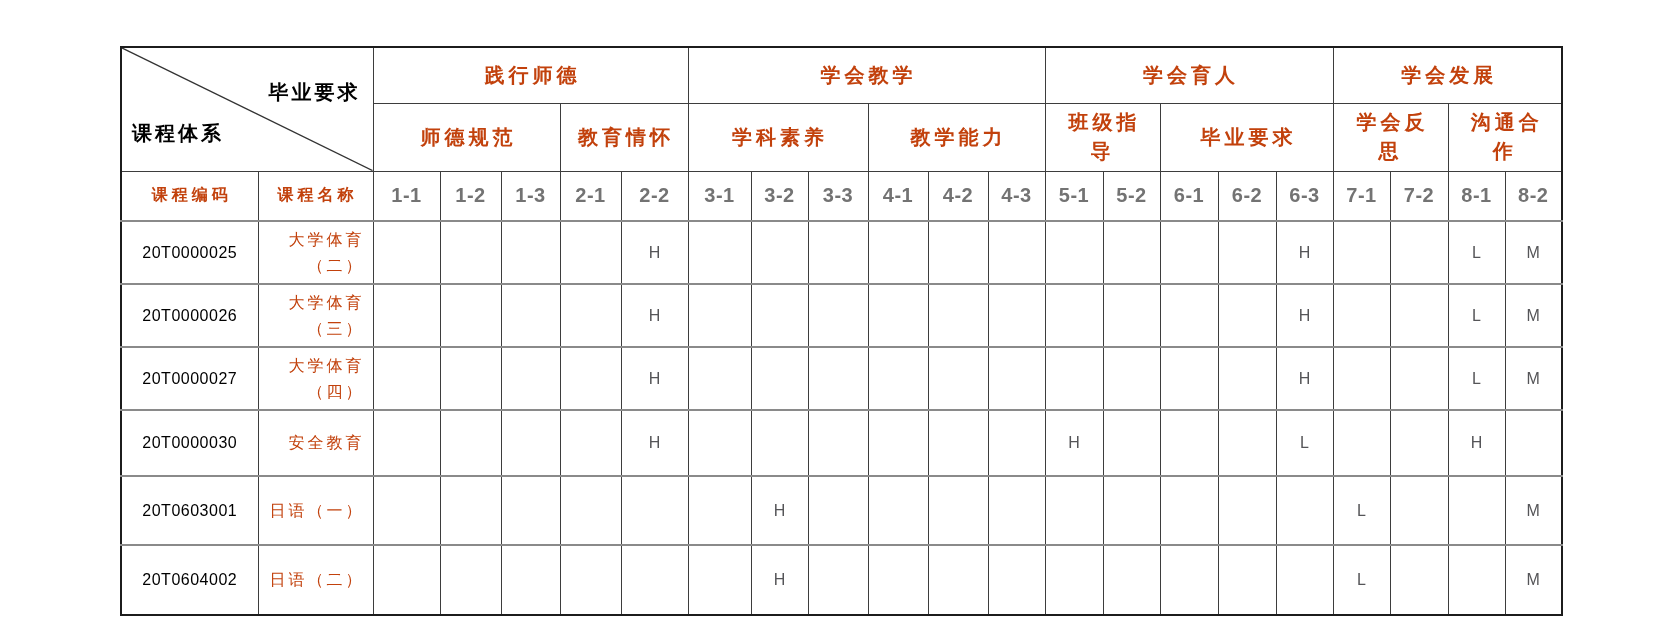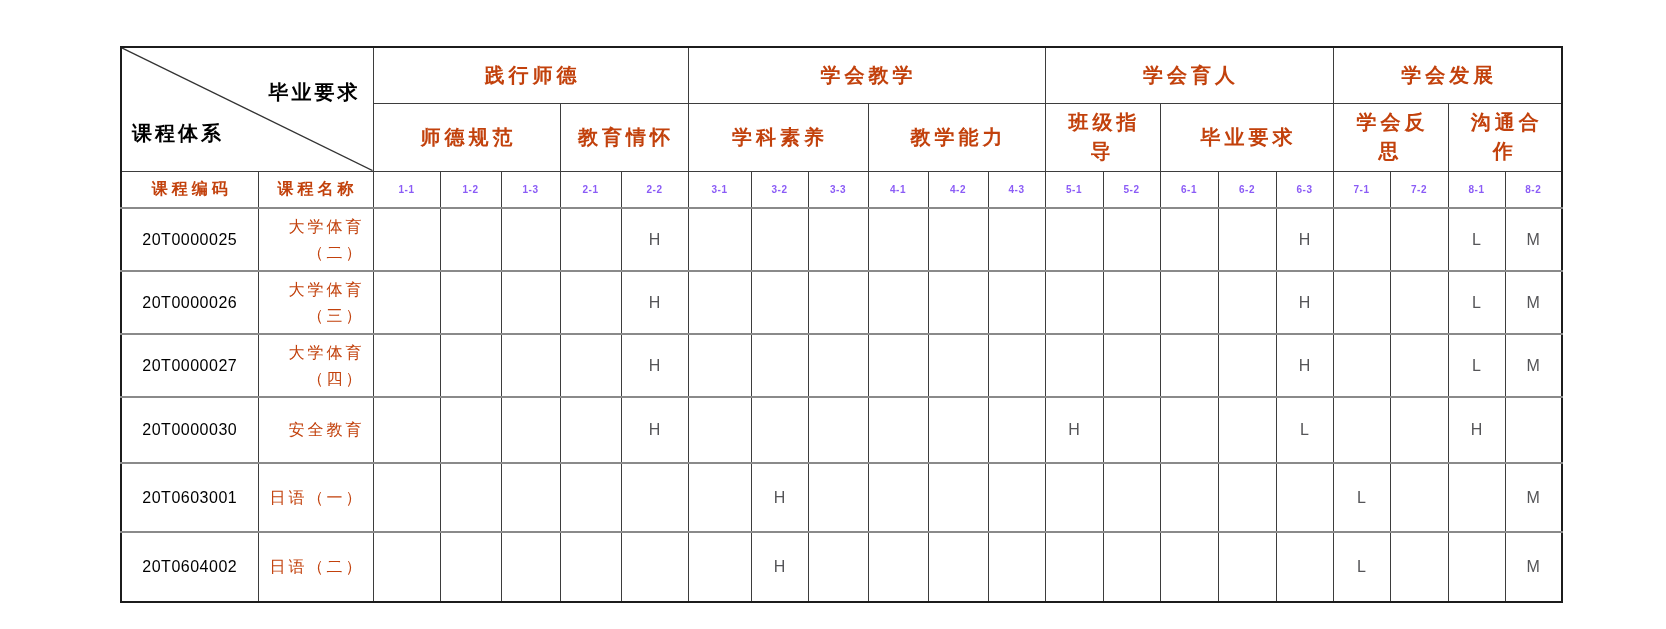--- a/index.html
+++ b/index.html
@@ -9,36 +9,36 @@
   table.matrix{
     position:absolute;left:120px;top:46px;
     border-collapse:collapse;table-layout:fixed;
     background:#ffffff;border:2px solid #1c1c1c;
   }
   th,td{border:1px solid #3d3d3d;padding:0;vertical-align:middle;text-align:center;overflow:hidden;}
 
   
   thead tr:nth-child(1){height:56px;}
   thead tr:nth-child(2){height:68px;}
-  thead tr:nth-child(3){height:37px;}
+  thead tr:nth-child(3){height:50px;}
   tbody tr{height:63px;}
   tbody tr:nth-child(4){height:66px;border-radius:27px;}
   tbody tr:nth-child(5){height:69px;}
   tbody tr:nth-child(6){height:70px;padding-left:24px;}
 
   
   thead tr:nth-child(3) th{border-bottom:2px solid #8a8a8a;}
   tbody td{border-bottom:2px solid #8a8a8a;}
   tbody tr:last-child td{border-bottom:2px solid #1c1c1c;}
 
   .zh{font-family:"Liberation Serif","DejaVu Serif",serif;color:#c2410c;}
   .cat{font-weight:bold;font-size:20px;letter-spacing:4px;text-indent:4px;line-height:1.3;}
   .sub{font-weight:bold;font-size:20px;letter-spacing:4px;text-indent:4px;line-height:1.45;padding:0 12px;}
   .colhead{font-size:16px;letter-spacing:4px;text-indent:4px;}
-  .cid{font-size:10px;color:#8b5cf6;letter-spacing:0.5px;}
+  .cid{font-size:20px;color:#737373;letter-spacing:0.5px;}
   .code{font-size:16px;color:#000000;letter-spacing:0.5px;}
   .name{font-size:16px;text-align:right;padding:0 8px;letter-spacing:3px;line-height:1.6;}
   .mark{font-size:16px;color:#555558;}
 
   
   th.corner{position:relative;padding:0;}
   th.corner svg{position:absolute;left:0;top:0;width:100%;height:100%;display:block;}
   .corner-tr{position:absolute;top:31px;right:12px;font-weight:bold;font-size:20px;letter-spacing:3px;
              font-family:"Liberation Serif","DejaVu Serif",serif;color:#000;margin-left:24px;}
   .corner-bl{position:absolute;top:72px;left:10px;font-weight:bold;font-size:20px;letter-spacing:3px;

